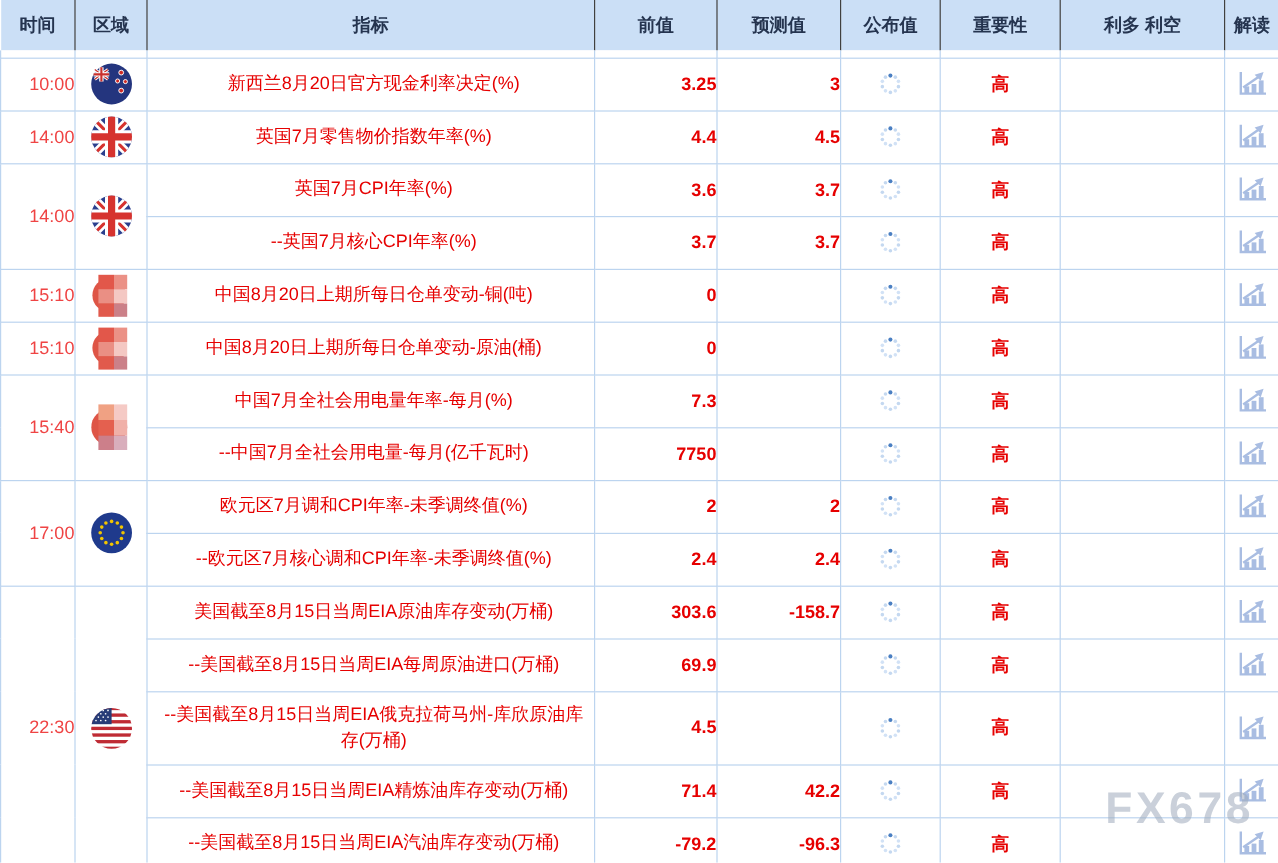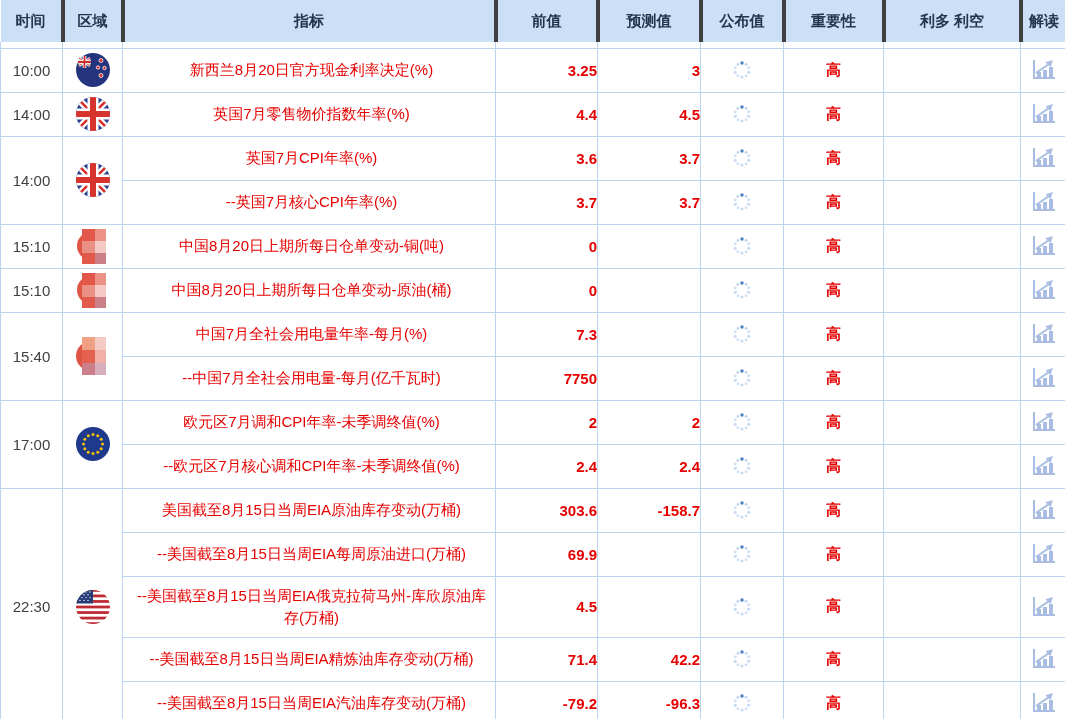--- a/index.html
+++ b/index.html
@@ -1,27 +1,27 @@
 <!DOCTYPE html>
 <html><head>
 <meta charset="utf-8">
 <style>
   html,body{margin:0;padding:0;background:#fff;}
   .screen{position:relative;width:1065px;height:719px;overflow:hidden;background:#fff;
           font-family:"Liberation Sans","DejaVu Sans",sans-serif;}
   table{border-collapse:collapse;table-layout:fixed;width:1065px;}
   th,td{padding:0;box-sizing:border-box;}
   thead th{background:#cbdff6;height:42px;color:#25344f;font-size:15px;font-weight:bold;
-           text-align:center;vertical-align:middle;border-right:4px solid #404040;}
+           text-align:center;vertical-align:middle;border-right:1px solid #404040;}
   thead th:last-child{border-right:none;}
   tr.spacer td{height:6px;background:#fff;border:1px solid #bcd4ef;border-top:none;}
   tbody td{border:1px solid #bcd4ef;vertical-align:middle;font-size:15px;background:#fff;}
   tbody tr{height:44px;}
   tbody tr.tall{height:61px;}
-  .c-time{color:#404040;text-align:center;font-size:15px;}
+  .c-time{color:#ef4444;text-align:right;font-size:15px;}
   .c-flag{text-align:center;}
   .c-ind{color:#e60000;font-weight:normal;text-align:center;padding:2px 8px 2px 13px;line-height:22px;}
   .c-val{color:#e60000;font-weight:bold;text-align:right;}
   .c-pub{text-align:center;}
   .c-imp{color:#e60000;font-weight:bold;text-align:center;}
   .c-sent{background:#fff;}
   .c-interp{text-align:center;cursor:pointer;}
   svg{vertical-align:middle;display:inline-block;}
   .watermark{position:absolute;right:20px;top:653px;font-size:37px;font-weight:bold;
              color:#9fabbc;opacity:.55;letter-spacing:3px;pointer-events:none;}
@@ -595,14 +595,15 @@
       <rect x="7" y="13" width="4" height="6" fill="#a9bde2"></rect>
       <rect x="13" y="11" width="4" height="8" fill="#a9bde2"></rect>
       <rect x="19" y="8" width="4" height="11" fill="#a9bde2"></rect>
       <path d="M6 14 L19 5" stroke="#a9bde2" stroke-width="2" fill="none"></path>
       <polygon points="23,1 15.5,3.2 20.5,8.2" fill="#a9bde2"></polygon>
     </svg></td>
         </tr>
       </tbody>
   </table>
 
+  <div class="watermark">FX678</div>
 
 </div>
 
 </body></html>

